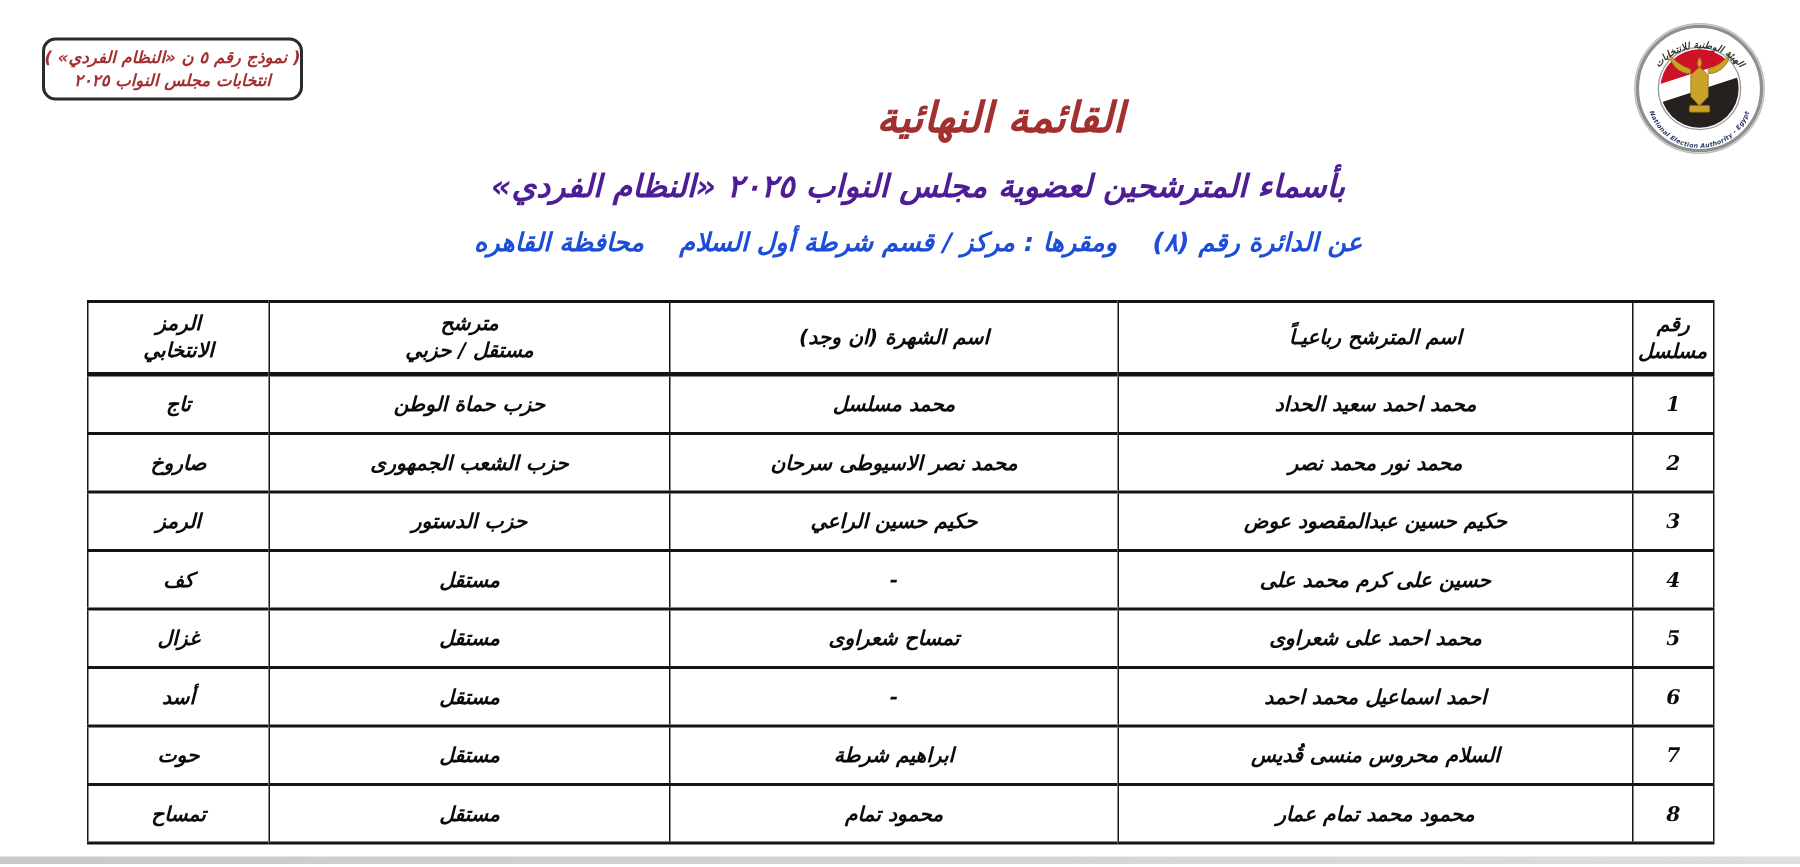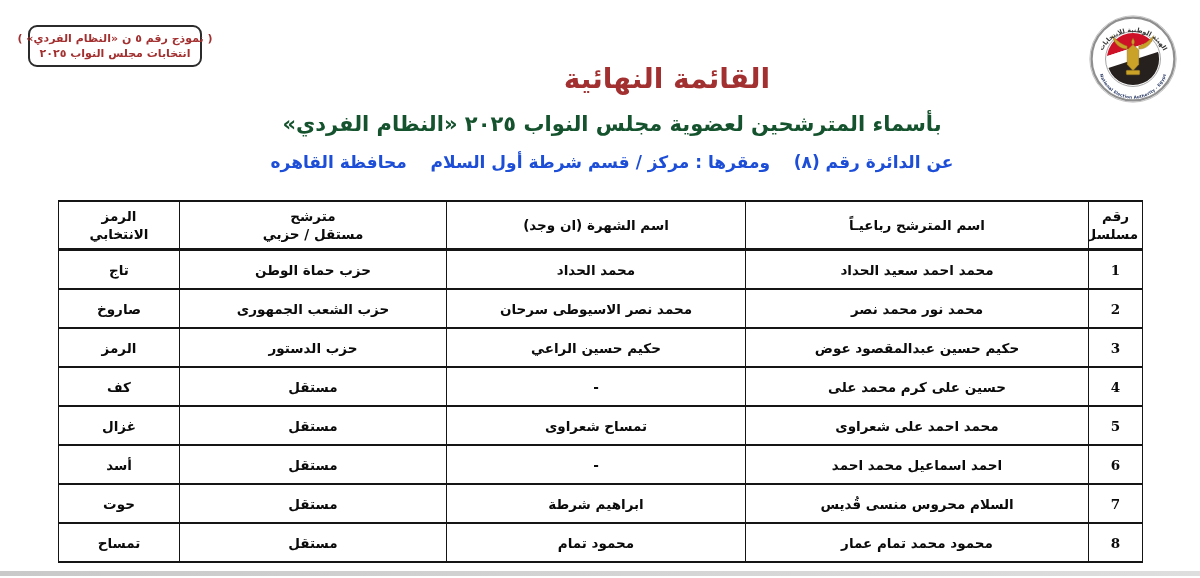--- a/index.html
+++ b/index.html
@@ -1,37 +1,37 @@
 <!DOCTYPE html>
 <html lang="ar"><head>
 <meta charset="utf-8">
 <style>
   html,body{margin:0;padding:0;background:#ffffff;}
   .page{
     position:relative;width:1200px;height:578px;background:#ffffff;overflow:hidden;
-    font-family:"DejaVu Sans",sans-serif;color:#0d0d0d;
+    font-family:"DejaVu Sans",sans-serif;color:#0d0d0d;font-style:italic;
   }
   
   .form-box{
     position:absolute;left:28px;top:25px;width:170px;height:38px;
     border:2px solid #2b2b2b;border-radius:9px;
     display:flex;flex-direction:column;justify-content:center;align-items:center;
     direction:rtl;text-align:center;
   }
   .form-box div{font-size:11px;line-height:15px;font-weight:bold;color:#a33030;white-space:nowrap;}
   
   .logo{position:absolute;left:1088px;top:14px;width:90px;height:90px;}
   
   .center-line{position:absolute;left:0;right:0;text-align:center;direction:rtl;padding-left:24px;}
   .title{top:62px;}
   .title span{
     display:inline-block;transform:translateX(55px);
     font-size:28px;font-weight:bold;color:#a33030;letter-spacing:0.5px;
   }
-  .subtitle{top:112px;font-size:21px;font-weight:bold;color:#14532d;}
+  .subtitle{top:112px;font-size:21px;font-weight:bold;color:#4c1d95;}
   .district{top:152px;font-size:17px;font-weight:bold;color:#1d4ed8;white-space:pre;}
   
   .doc-table{
     position:absolute;left:58px;top:200px;width:1084px;
     border-collapse:collapse;direction:rtl;table-layout:fixed;
   }
   .doc-table th,.doc-table td{
     border:1.5px solid #151515;border-top-width:2.5px;border-bottom-width:2.5px;
     text-align:center;vertical-align:middle;
     font-weight:bold;color:#0b0b0b;font-size:13.5px;
@@ -110,21 +110,21 @@
         <th>مترشح
 مستقل / حزبي</th>
         <th>الرمز
 الانتخابي</th>
       </tr>
     </thead>
     <tbody>
       <tr>
         <td class="serial-cell">1</td>
         <td>محمد احمد سعيد الحداد</td>
-        <td>محمد الحداد</td>
+        <td>محمد مسلسل</td>
         <td>حزب حماة الوطن</td>
         <td>تاج</td>
       </tr>
       <tr>
         <td class="serial-cell">2</td>
         <td>محمد نور محمد نصر</td>
         <td>محمد نصر الاسيوطى سرحان</td>
         <td>حزب الشعب الجمهورى</td>
         <td>صاروخ</td>
       </tr>

